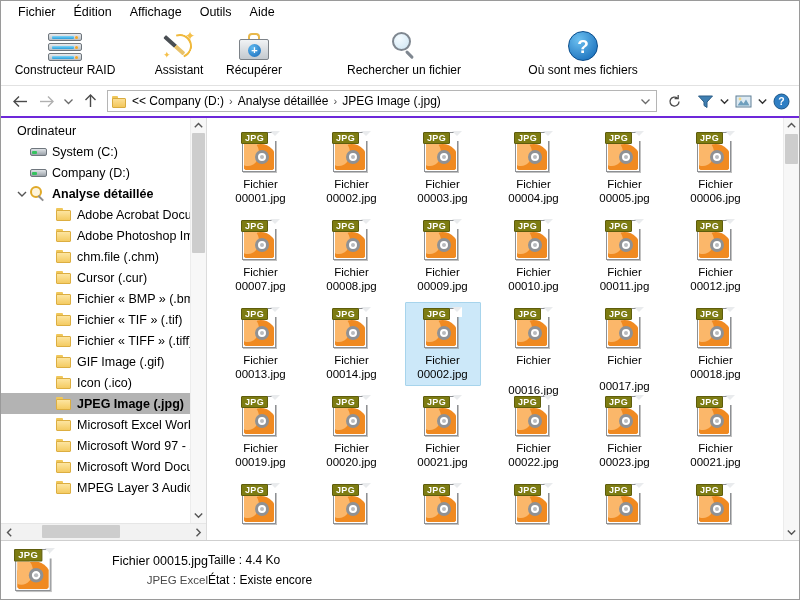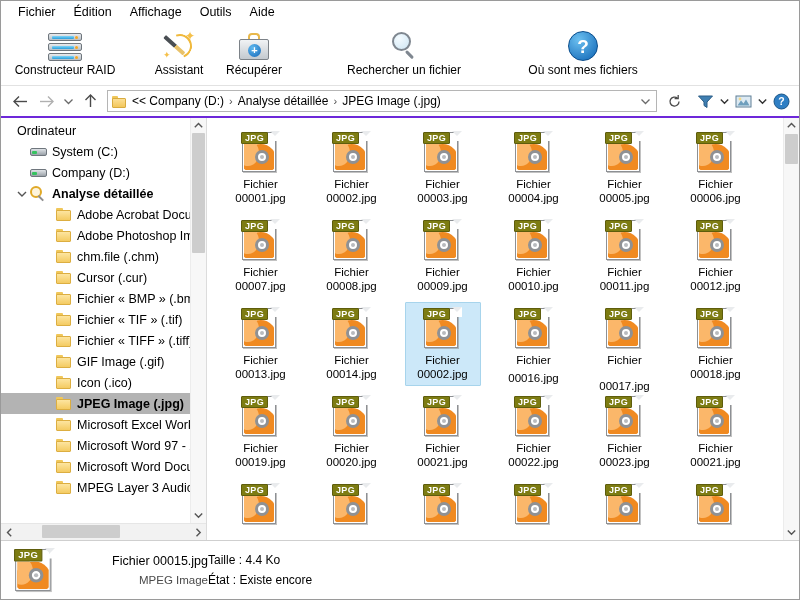--- a/index.html
+++ b/index.html
@@ -767,21 +767,21 @@
                   <div class="eye">
                     <div class="blob"></div>
                     <div class="blob2"></div>
                     <div class="pupil">
                       <i></i>
                     </div>
                   </div>
                   <div class="badge">JPG</div>
                 </div>
                 <div class="cap">Fichier</div>
-                <div class="cap" style="margin-top: 4px;">00016.jpg</div>
+                <div class="cap" style="margin-top: 16px;">00016.jpg</div>
               </div>
             </div>
             <div class="tile">
               <div class="selbox">
                 <div class="ic-jpg">
                   <div class="sheet"></div>
                   <div class="corner"></div>
                   <div class="corner2"></div>
                   <div class="eye">
                     <div class="blob"></div>
@@ -1060,21 +1060,21 @@
             <div class="blob2"></div>
             <div class="pupil">
               <i></i>
             </div>
           </div>
         <div class="badge">JPG</div>
       </div>
     </div>
     <div class="st-col1">
       <div class="st-line1">Fichier 00015.jpg</div>
-      <div class="st-line2">MPEG Image</div>
+      <div class="st-line2">JPEG Excel</div>
     </div>
     <div class="st-col2">
       <div class="st-line1">
         <span class="st-k">Taille :</span>
         <span class="st-k">4.4 Ko</span>
       </div>
       <div class="st-line1" style="margin:0">
         <span class="st-k">État :</span>
         <span class="st-k">Existe encore</span>
       </div>

